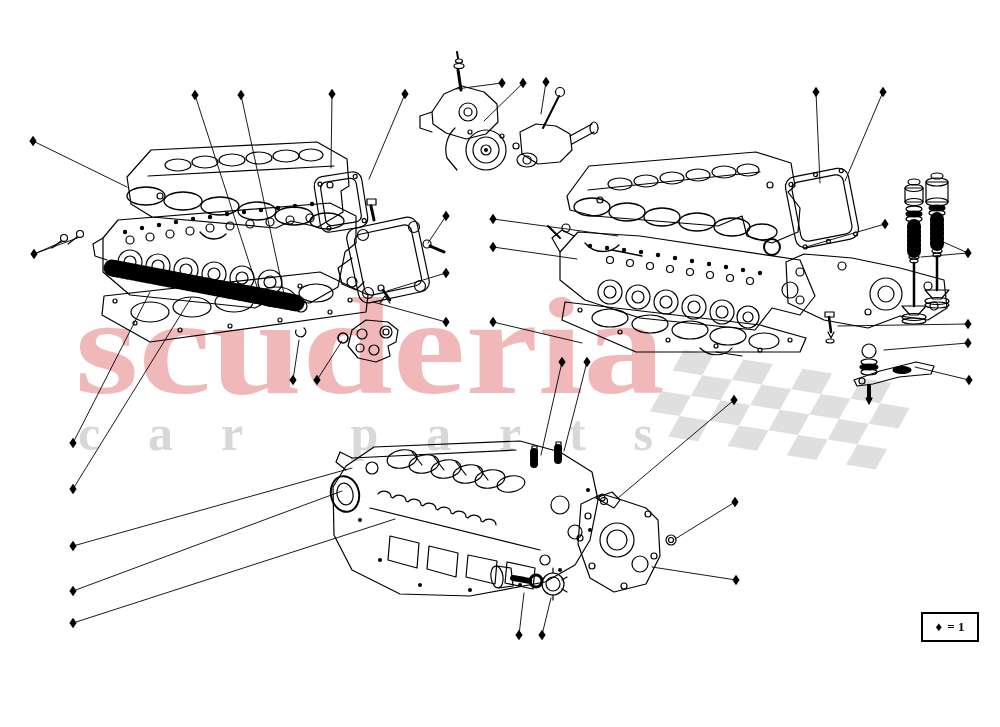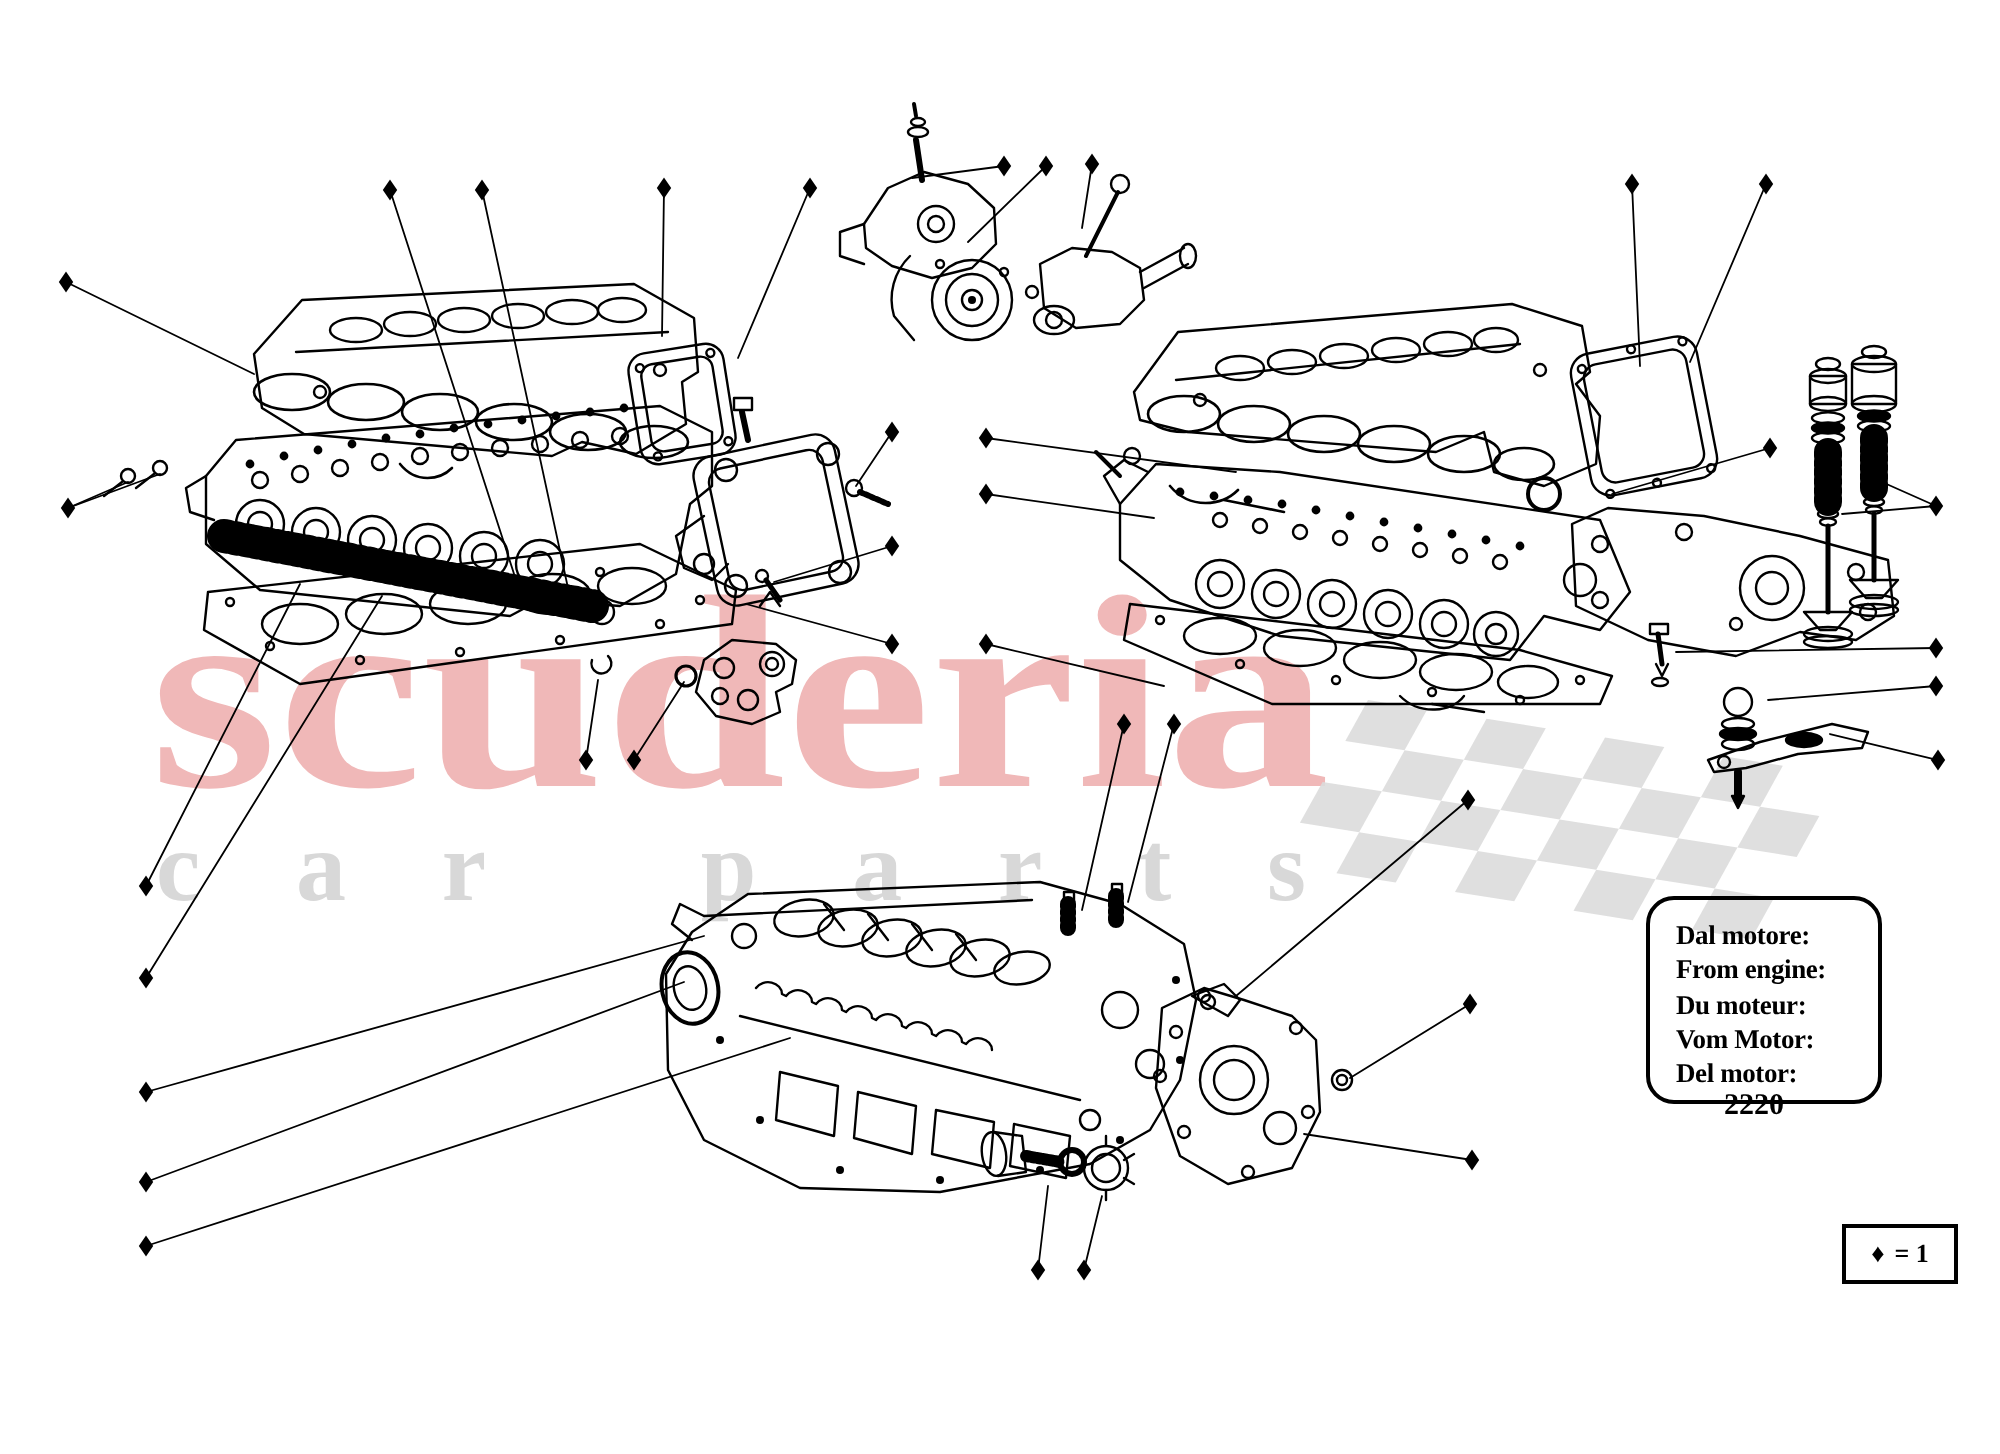--- a/index.html
+++ b/index.html
@@ -509,29 +509,19 @@
         <path d="M519,629.8 L522.6,635 L519,640.2 L515.4,635 Z" fill="#000000"></path>
         <path d="M542,629.8 L545.6,635 L542,640.2 L538.4,635 Z" fill="#000000"></path>
         <path d="M73,437.8 L76.6,443 L73,448.2 L69.4,443 Z" fill="#000000"></path>
         <path d="M73,483.8 L76.6,489 L73,494.2 L69.4,489 Z" fill="#000000"></path>
         <path d="M73,540.8 L76.6,546 L73,551.2 L69.4,546 Z" fill="#000000"></path>
         <path d="M73,585.8 L76.6,591 L73,596.2 L69.4,591 Z" fill="#000000"></path>
         <path d="M73,617.8 L76.6,623 L73,628.2 L69.4,623 Z" fill="#000000"></path>
       </g>
 </svg>
 
-<div class="info-box">
-  <div id="info-lines">
-        <div class="info-line">Dal motore:</div>
-        <div class="info-line">From engine:</div>
-        <div class="info-line">Du moteur:</div>
-        <div class="info-line">Vom Motor:</div>
-        <div class="info-line">Del motor:</div>
-      </div>
-  <div class="engine-number">2220</div>
-</div>
 
 <div class="legend-box">
   <span>♦</span>
   <span>= 1</span>
 </div>
 
 </div>
 
 </body></html>

